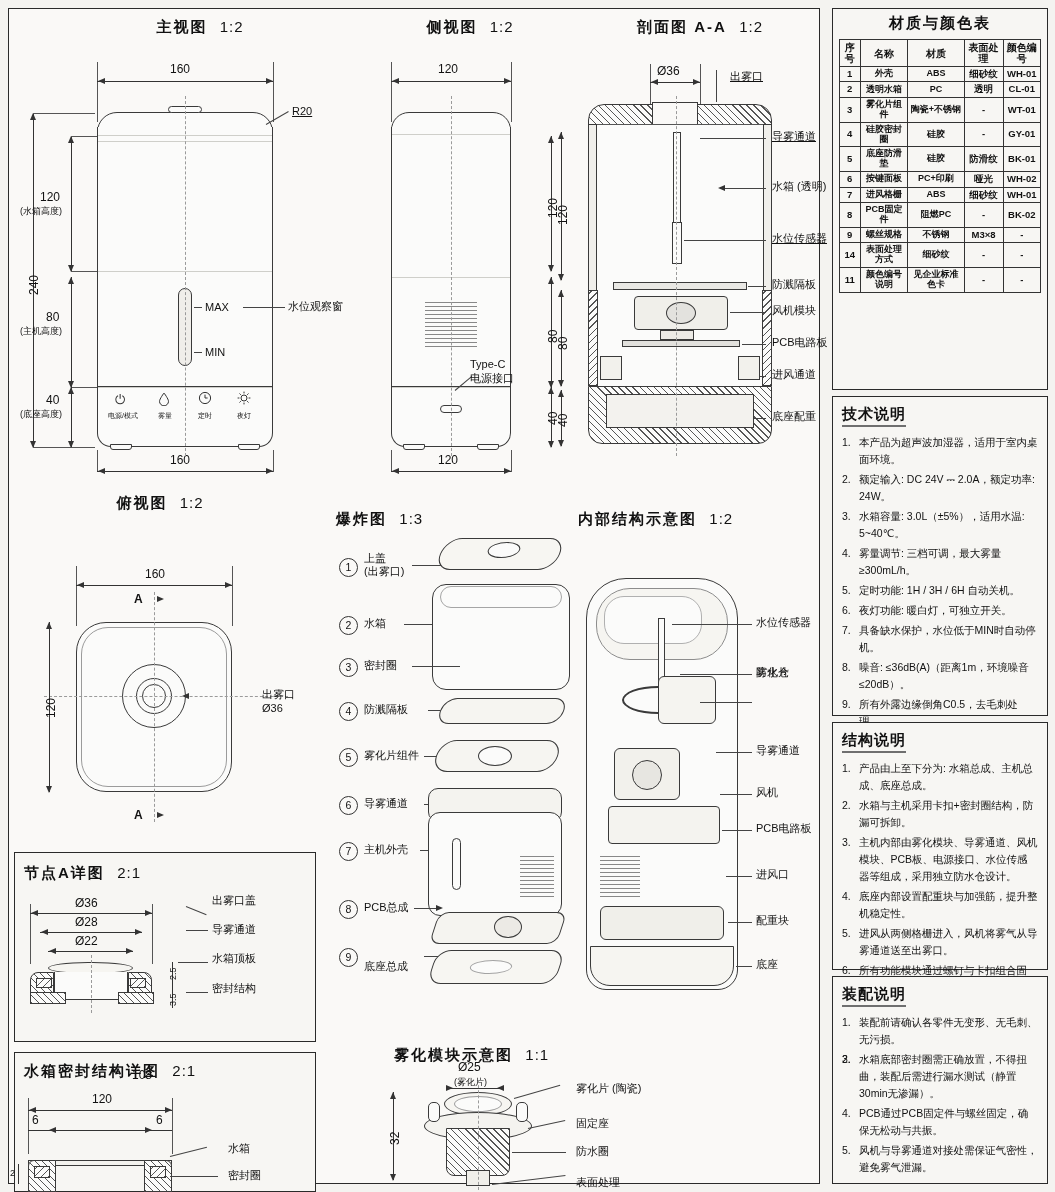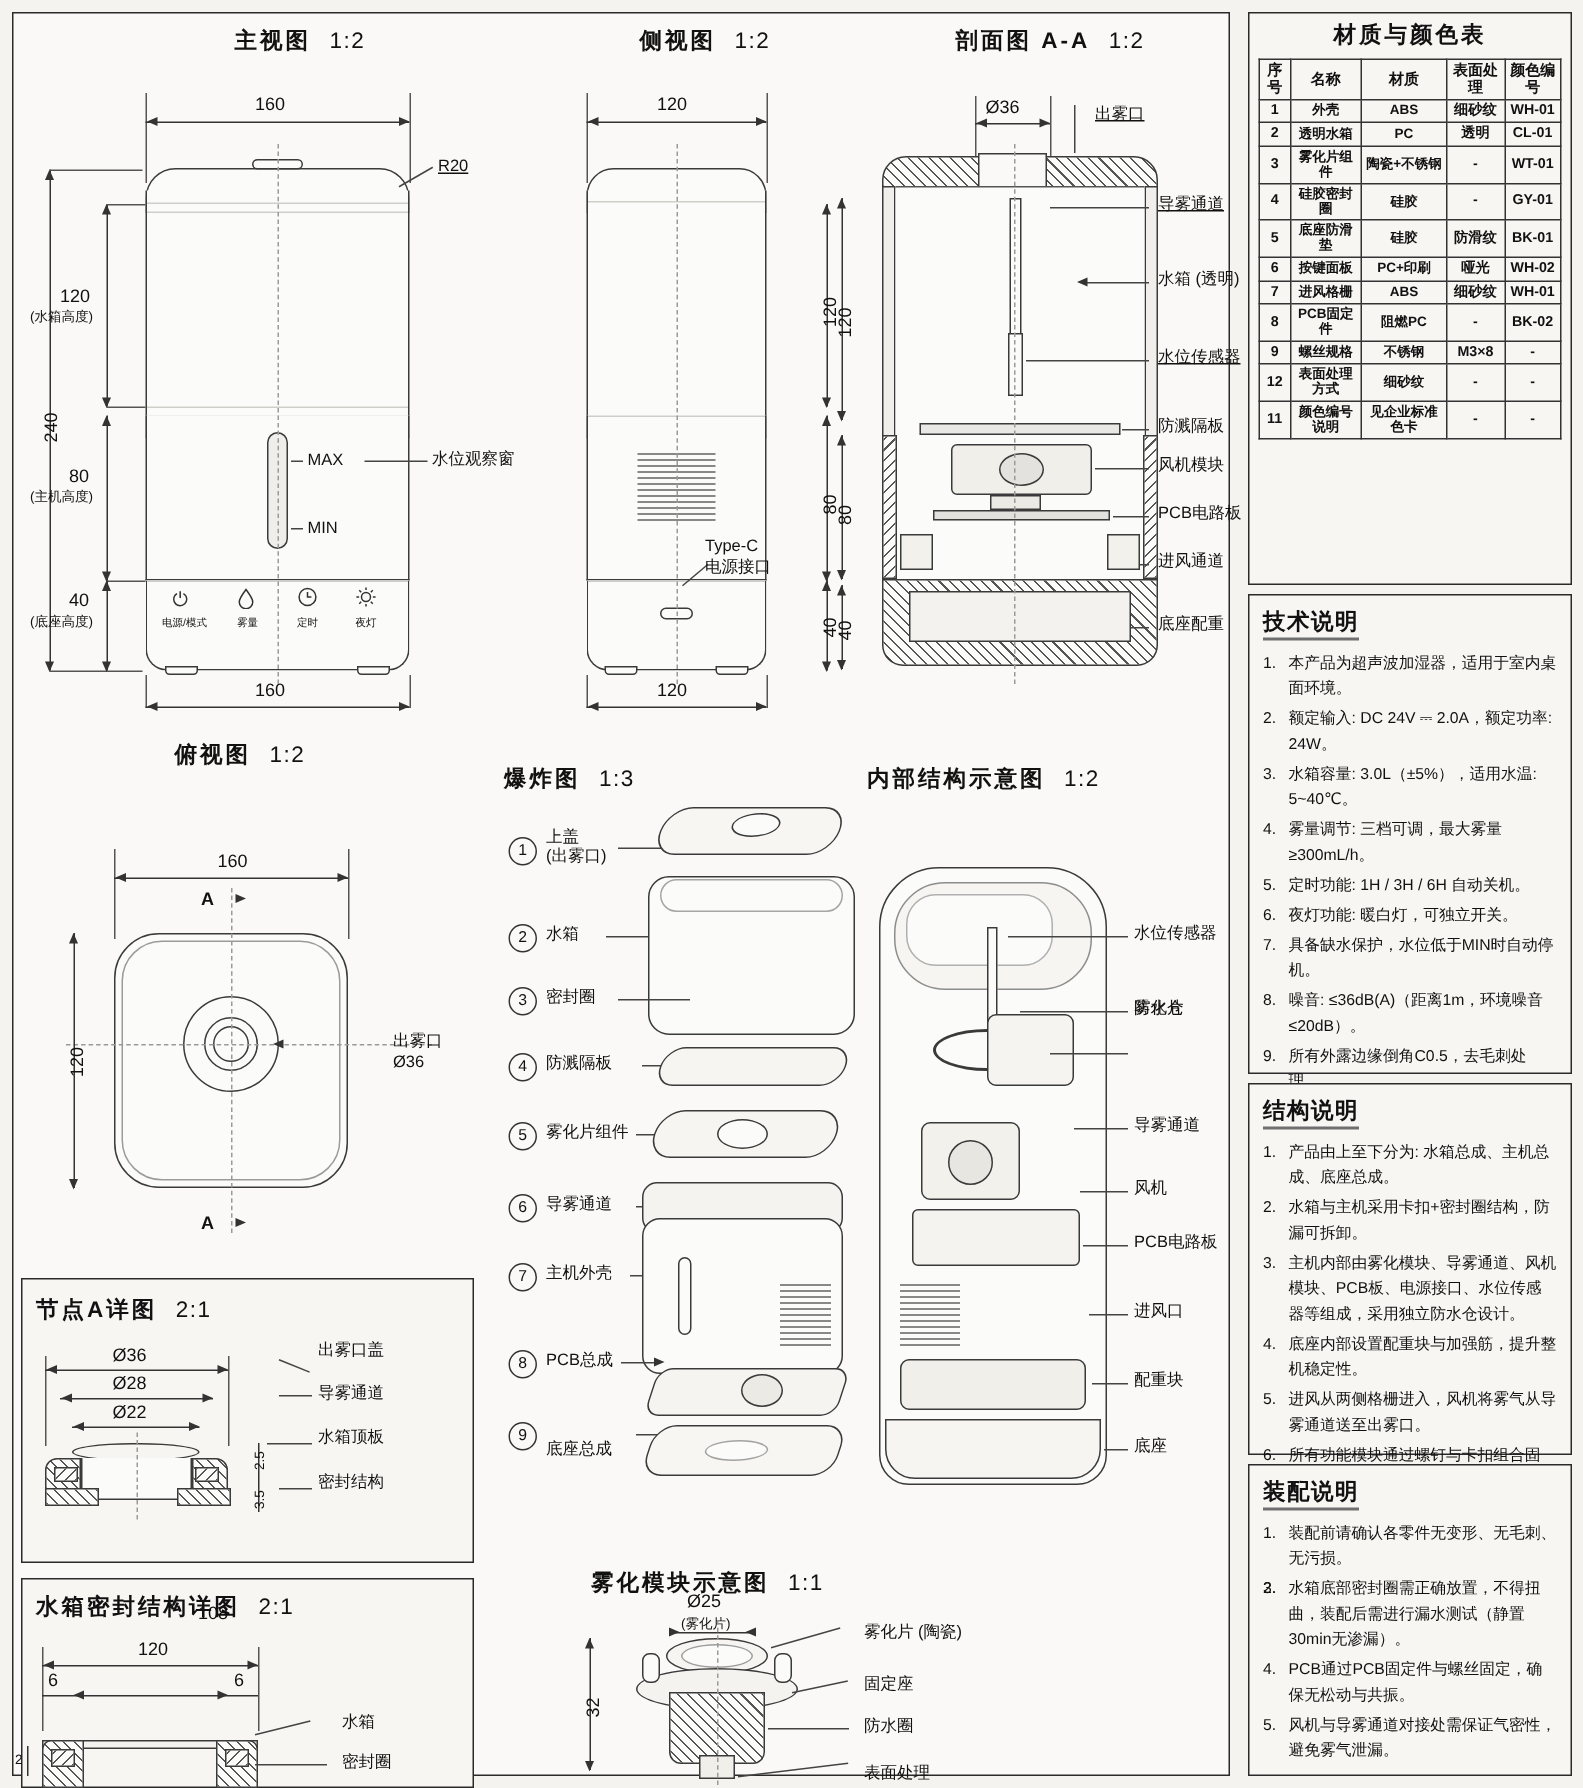--- a/index.html
+++ b/index.html
@@ -630,21 +630,21 @@
               <td>BK-02</td>
             </tr>
             <tr>
               <td>9</td>
               <td class="nm">螺丝规格</td>
               <td class="nm">不锈钢</td>
               <td>M3×8</td>
               <td>-</td>
             </tr>
             <tr>
-              <td>12</td>
+              <td>14</td>
               <td class="nm">表面处理方式</td>
               <td class="nm">细砂纹</td>
               <td>-</td>
               <td>-</td>
             </tr>
             <tr>
               <td>11</td>
               <td class="nm">颜色编号说明</td>
               <td class="nm">见企业标准色卡</td>
               <td>-</td>

